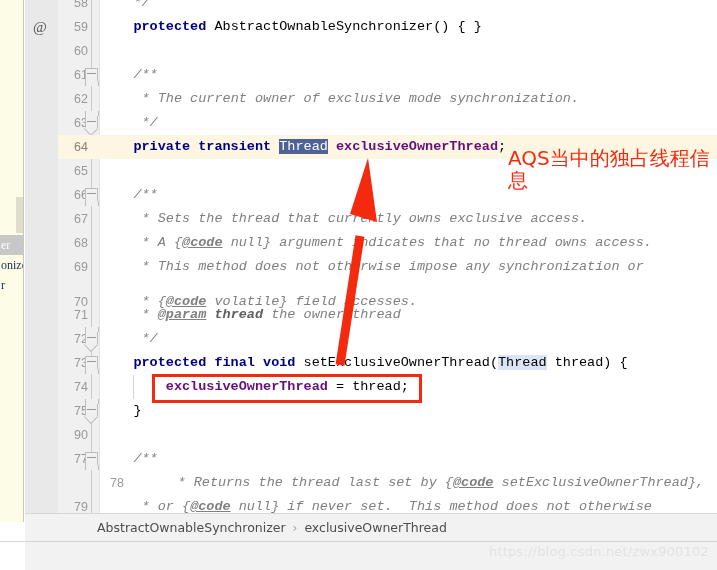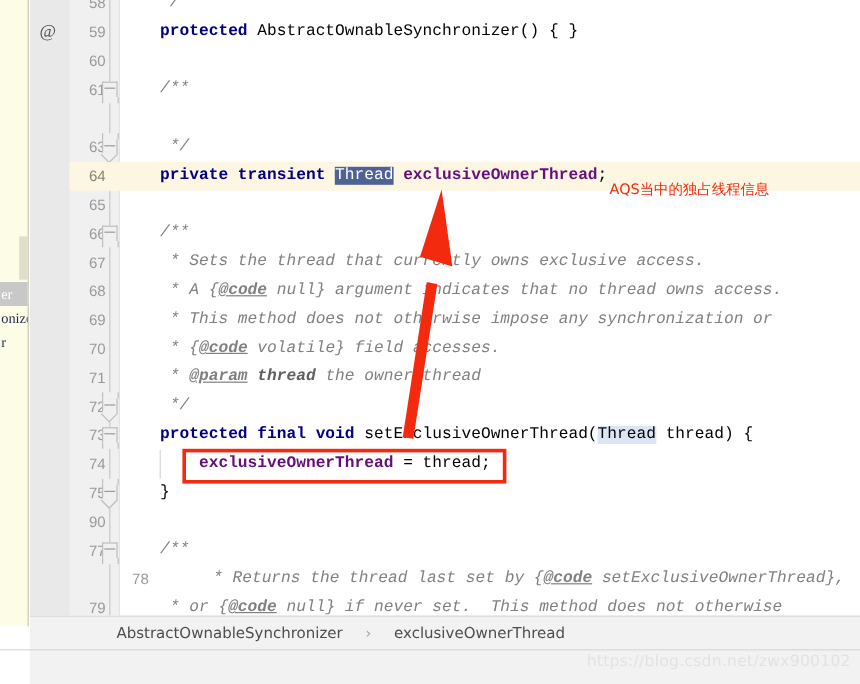--- a/index.html
+++ b/index.html
@@ -190,21 +190,21 @@
     width: 1px; height: 24px;
     background: #d6d6d6;
   }
 
   
   .annot-text {
     position: absolute;
     left: 508px; top: 147px;
     width: 205px;
     font-family: "DejaVu Sans", sans-serif;
-    font-size: 12px;
+    font-size: 20px;
     line-height: 22px;
     color: #f42a0f;
     z-index: 8;
     white-space: pre-wrap;
   }
   .annot-box {
     position: absolute;
     left: 152px; top: 374px;
     width: 270px; height: 29px;
     border: 3px solid #f42a0f;
@@ -221,21 +221,21 @@
   
   .breadcrumb-bar {
     position: absolute;
     left: 25px; top: 513px;
     width: 692px; height: 28px;
     background: #f2f2f2;
     border-top: 1px solid #d6d6d6;
     display: flex;
     align-items: center;
     padding-left: 72px;
-    gap: 19px;
+    gap: 7px;
     text-align: center;
   }
   .crumb {
     font-family: "DejaVu Sans", sans-serif;
     font-size: 12.5px;
     color: #4d4d4d;
   }
   .crumb-sep {
     font-family: "DejaVu Sans", sans-serif;
     font-size: 12px;
@@ -306,20 +306,24 @@
           <span class="code"></span>
         </div>
         <div class="line" style="top: 63px;">
           <span class="ln">61</span>
           <span class="fold start">
             <i></i>
             <b></b>
           </span>
           <span class="code"><span>    </span><span class="cmt">/**</span></span>
         </div>
+        <div class="line" style="top: 87px;">
+          <span class="ln">62</span>
+          <span class="code"><span>     </span><span class="cmt">* The current owner of exclusive mode synchronization.</span></span>
+        </div>
         <div class="line" style="top: 111px;">
           <span class="ln">63</span>
           <span class="fold end">
             <i></i>
             <b></b>
           </span>
           <span class="code"><span>     </span><span class="cmt">*/</span></span>
         </div>
         <div class="line cur" style="top: 135px;">
           <div class="hl-band"></div>
@@ -343,21 +347,21 @@
           <span class="code"><span>     </span><span class="cmt">* Sets the thread that currently owns exclusive access.</span></span>
         </div>
         <div class="line" style="top: 231px;">
           <span class="ln">68</span>
           <span class="code"><span>     </span><span class="cmt">* A {</span><span class="tag">@code</span><span class="cmt"> null} argument indicates that no thread owns access.</span></span>
         </div>
         <div class="line" style="top: 255px;">
           <span class="ln">69</span>
           <span class="code"><span>     </span><span class="cmt">* This method does not otherwise impose any synchronization or</span></span>
         </div>
-        <div class="line" style="top: 279px; padding-left: 42px;">
+        <div class="line" style="top: 290px; padding-left: 42px;">
           <span class="ln">70</span>
           <span class="code"><span>     </span><span class="cmt">* {</span><span class="tag">@code</span><span class="cmt"> volatile} field accesses.</span></span>
         </div>
         <div class="line" style="top: 303px;">
           <span class="ln">71</span>
           <span class="code"><span>     </span><span class="cmt">* </span><span class="tag">@param</span><span class="cmt"> </span><span class="tagb">thread</span><span class="cmt"> the owner thread</span></span>
         </div>
         <div class="line" style="top: 327px;">
           <span class="ln">72</span>
           <span class="fold end">

